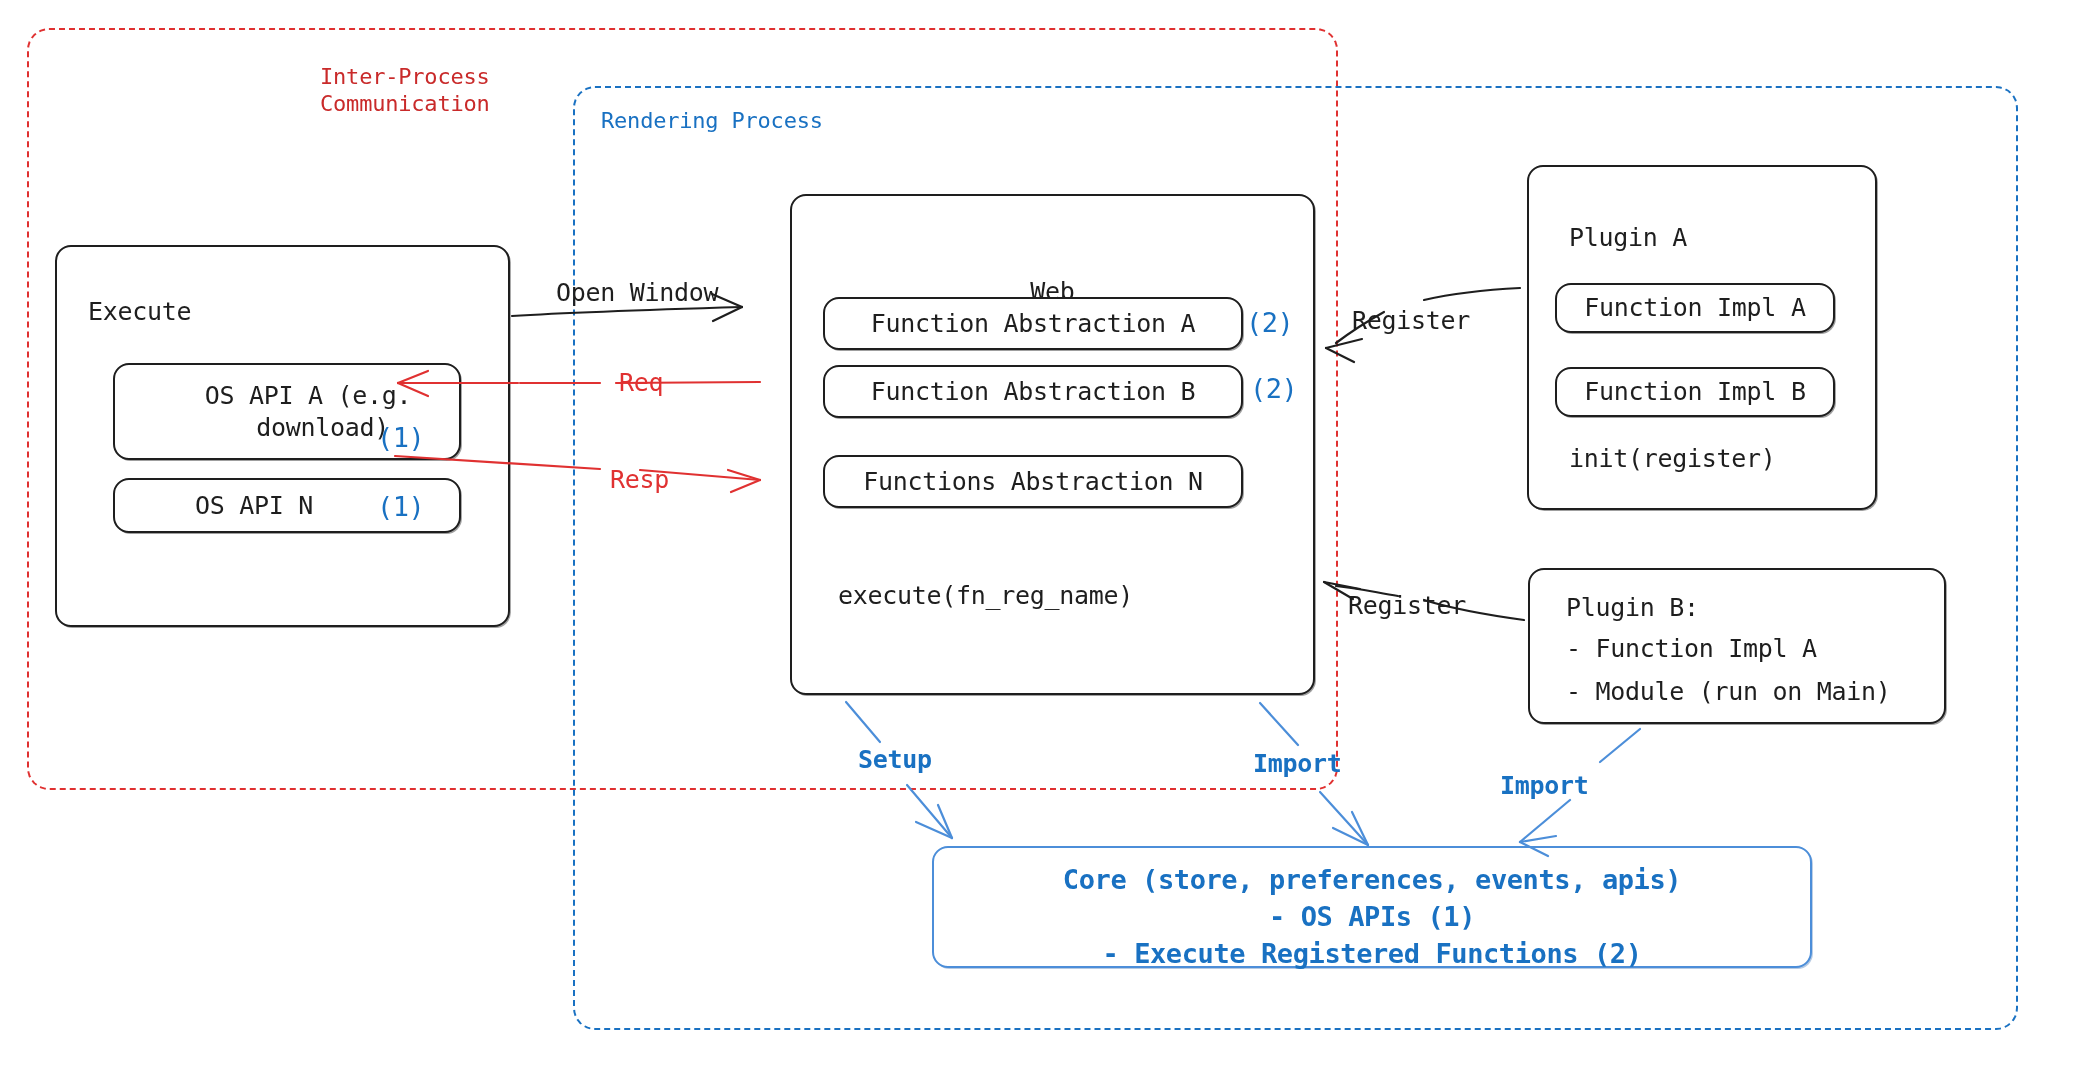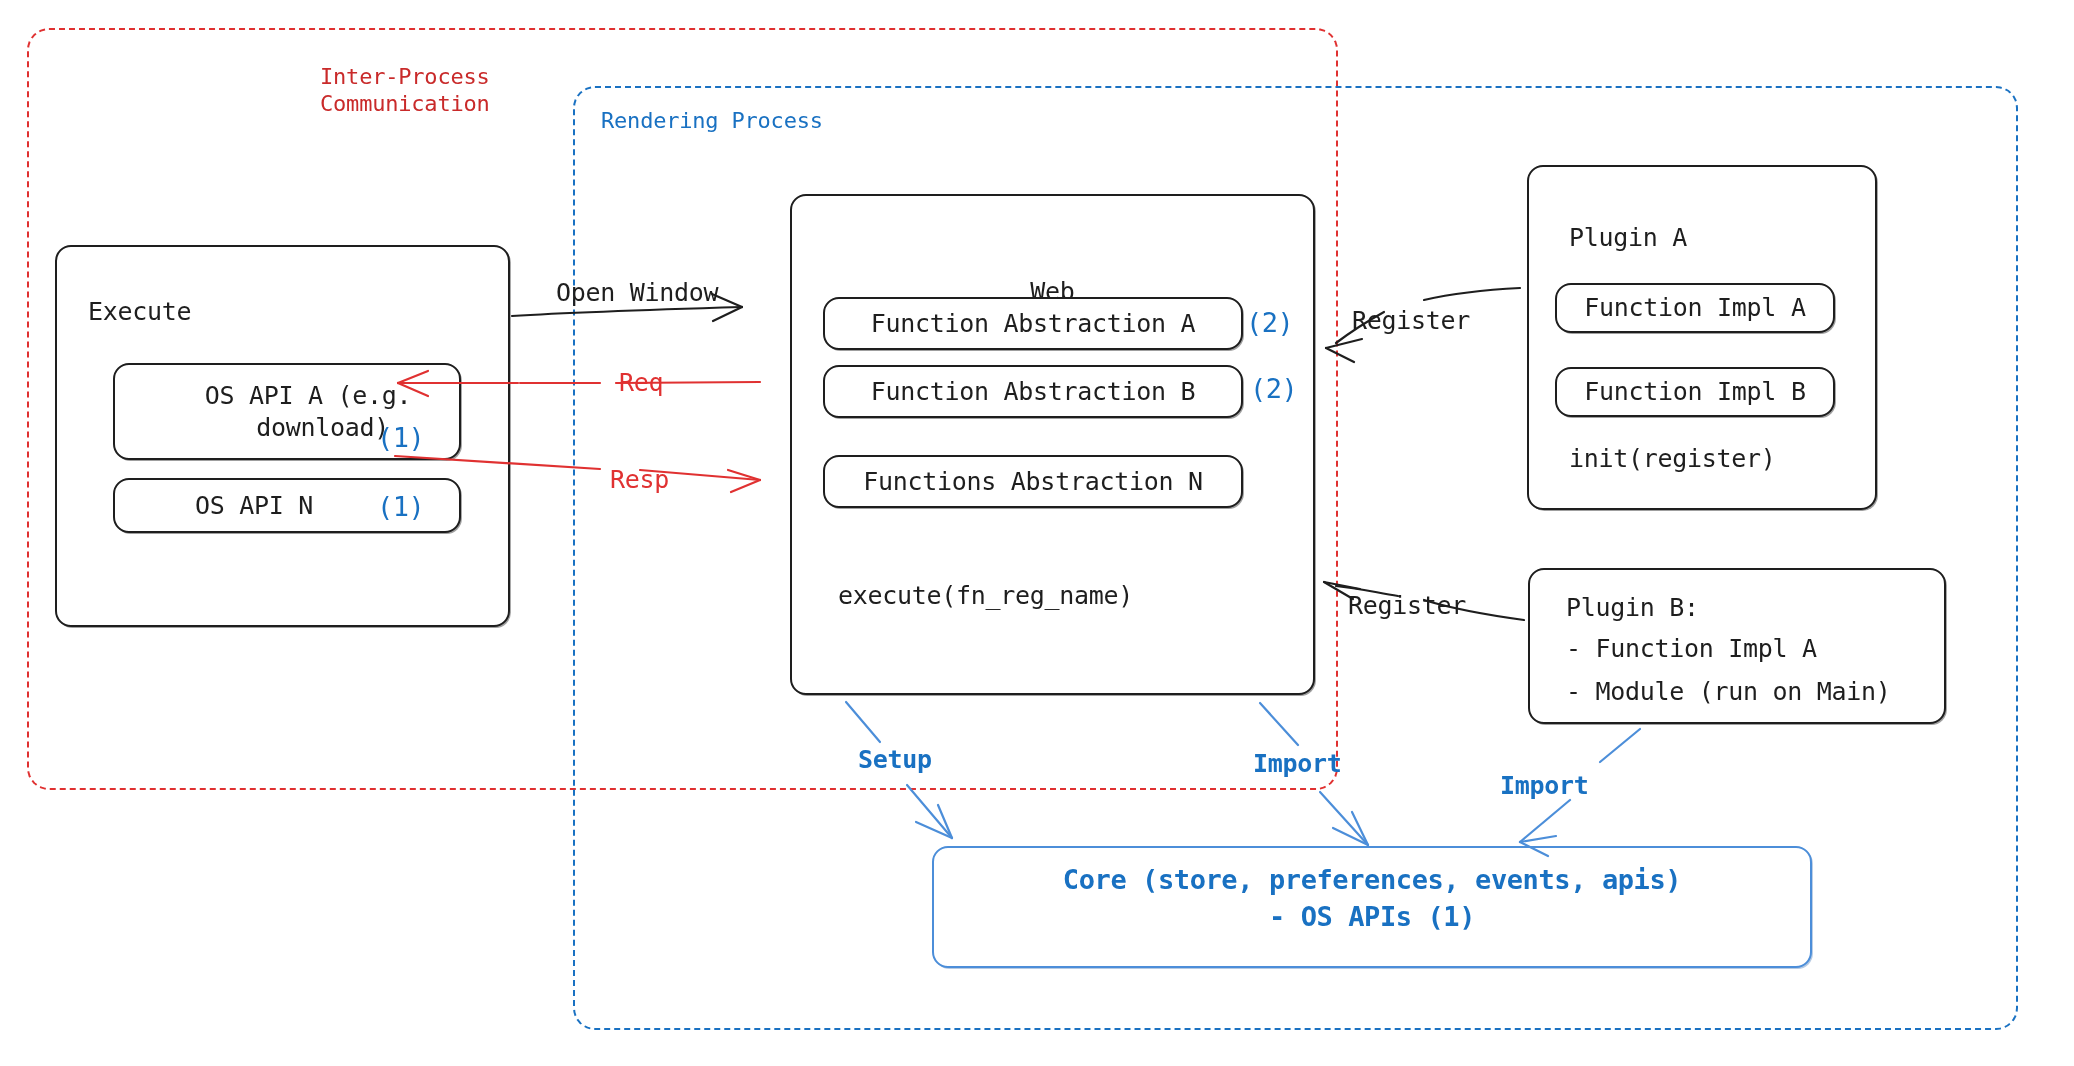--- a/index.html
+++ b/index.html
@@ -174,20 +174,21 @@
   <div class="abs node" style="left:1528px; top:568px; width:418px; height:156px;"></div>
   <div class="node-label" style="left:1566px; top:592px;">Plugin B:</div>
   <div class="node-label" style="left:1566px; top:633px;">- Function Impl A</div>
   <div class="node-label" style="left:1566px; top:676px;">- Module (run on Main)</div>
 
   <div class="abs node-blue" style="left:932px; top:846px; width:880px; height:122px;"></div>
   <div class="abs" style="left:932px; top:862px; width:880px; height:100px;
        display:flex; flex-direction:column; align-items:center; justify-content:flex-start;">
     <div class="core-text">Core (store, preferences, events, apis)</div>
     <div class="core-text">- OS APIs (1)</div>
+    <div class="core-text">- Execute Registered Functions (2)</div>
   </div>
 
   <div class="edge-label lbl-black" style="left:556px; top:278px;">Open Window</div>
   <div class="edge-label lbl-red" style="left:619px; top:368px;">Req</div>
   <div class="edge-label lbl-red" style="left:610px; top:465px;">Resp</div>
   <div class="edge-label lbl-black" style="left:1352px; top:306px;">Register</div>
   <div class="edge-label lbl-black" style="left:1348px; top:591px;">Register</div>
   <div class="edge-label lbl-blue" style="left:858px; top:745px;">Setup</div>
   <div class="edge-label lbl-blue" style="left:1253px; top:749px;">Import</div>
   <div class="edge-label lbl-blue" style="left:1500px; top:771px;">Import</div>

